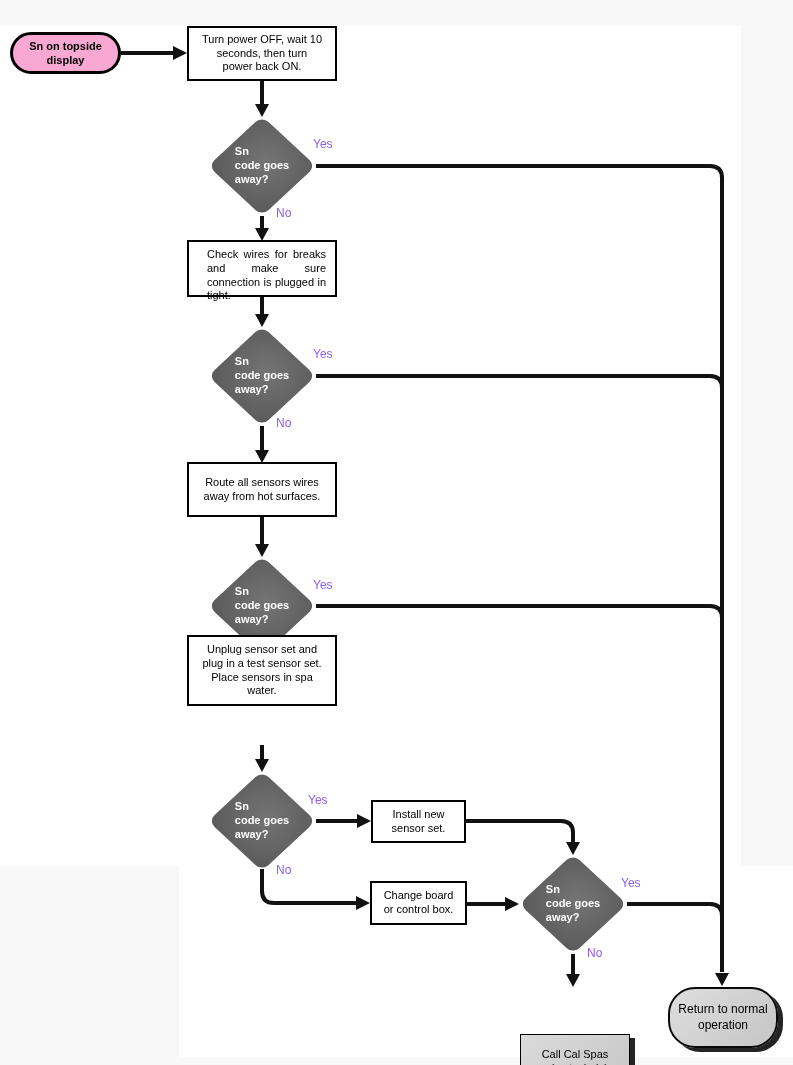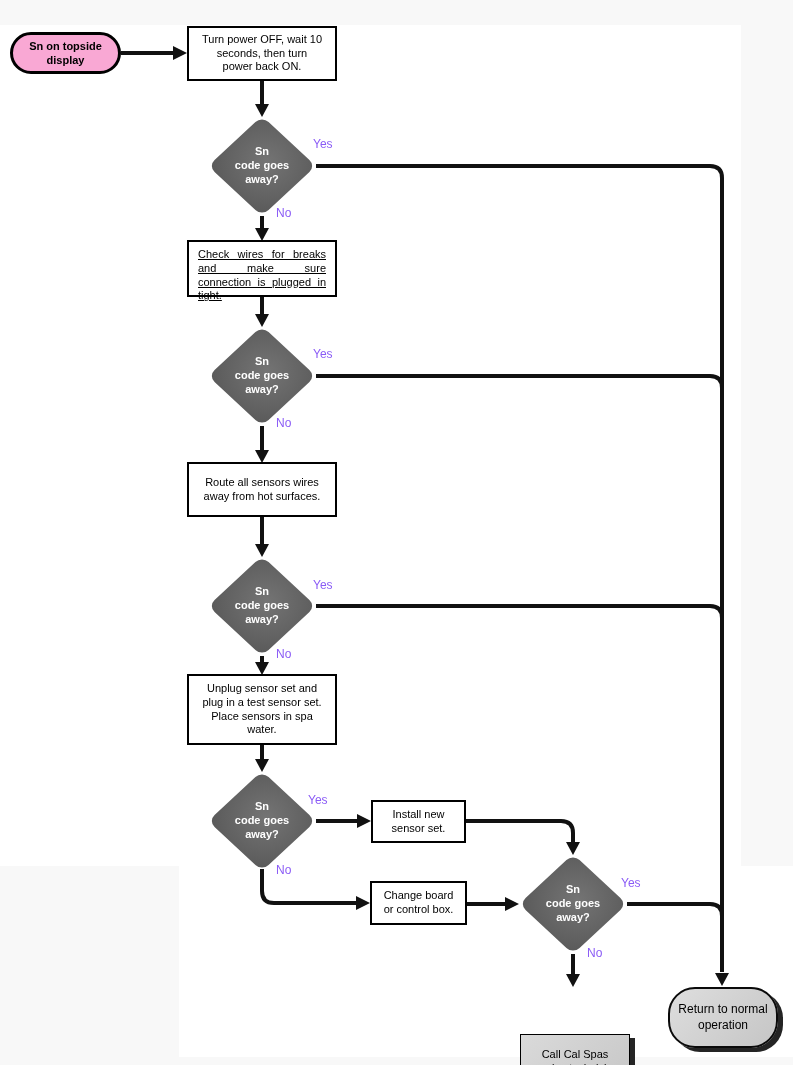--- a/index.html
+++ b/index.html
@@ -28,22 +28,21 @@
     border:2.5px solid #000000;
     display:flex;flex-direction:column;
     align-items:center;justify-content:center;
     text-align:center;
     font-size:11px;line-height:1.25;color:#000;
     padding:2px 12px;
   }
   .node-rect.justify{
     display:block;
     text-align:justify;
-    padding:6px 9px 2px 9px;
-    text-decoration:underline;
+    padding:6px 9px 2px 18px;
   }
   .node-rect.small{padding:2px 8px;}
 
   .stadium-start{
     position:absolute;
     box-sizing:border-box;
     background:#f9a8d4;
     border:3px solid #000000;
     border-radius:22px;
     display:flex;align-items:center;justify-content:center;
@@ -56,21 +55,20 @@
   .diamond .shape{
     position:absolute;left:50%;top:50%;
     width:74px;height:74px;
     transform:translate(-50%,-50%) scale(1.032,0.956) rotate(45deg);
     border-radius:9px;
     background:radial-gradient(circle at 50% 42%, #747474 0%, #606060 75%, #585858 100%);
   }
   .diamond .dlabel{
     position:absolute;inset:0;
     display:flex;align-items:center;justify-content:center;
-    text-align:center;
     font-size:11px;font-weight:bold;line-height:1.25;
     color:#ffffff;
     white-space:pre-line;
   }
 
   .edge-label{
     position:absolute;
     font-size:12px;color:#8b5cf6;
     white-space:nowrap;
   }
@@ -195,21 +193,21 @@
 
   <div class="diamond" style="left:208px;top:556px;">
     <div class="shape"></div>
     <div class="dlabel">Sn
 code goes
 away?</div>
   </div>
   <div class="edge-label" style="left:313px;top:578px;">Yes</div>
   <div class="edge-label" style="left:276px;top:647px;">No</div>
 
-  <div class="node-rect" style="left:187px;top:674px;width:150px;height:71px;">
+  <div class="node-rect" style="left:187px;top:635px;width:150px;height:71px;">
     <span>Unplug sensor set and plug in a test sensor set. Place sensors in spa water.</span>
   </div>
 
   <div class="diamond" style="left:208px;top:771px;">
     <div class="shape"></div>
     <div class="dlabel">Sn
 code goes
 away?</div>
   </div>
   <div class="edge-label" style="left:308px;top:793px;">Yes</div>

